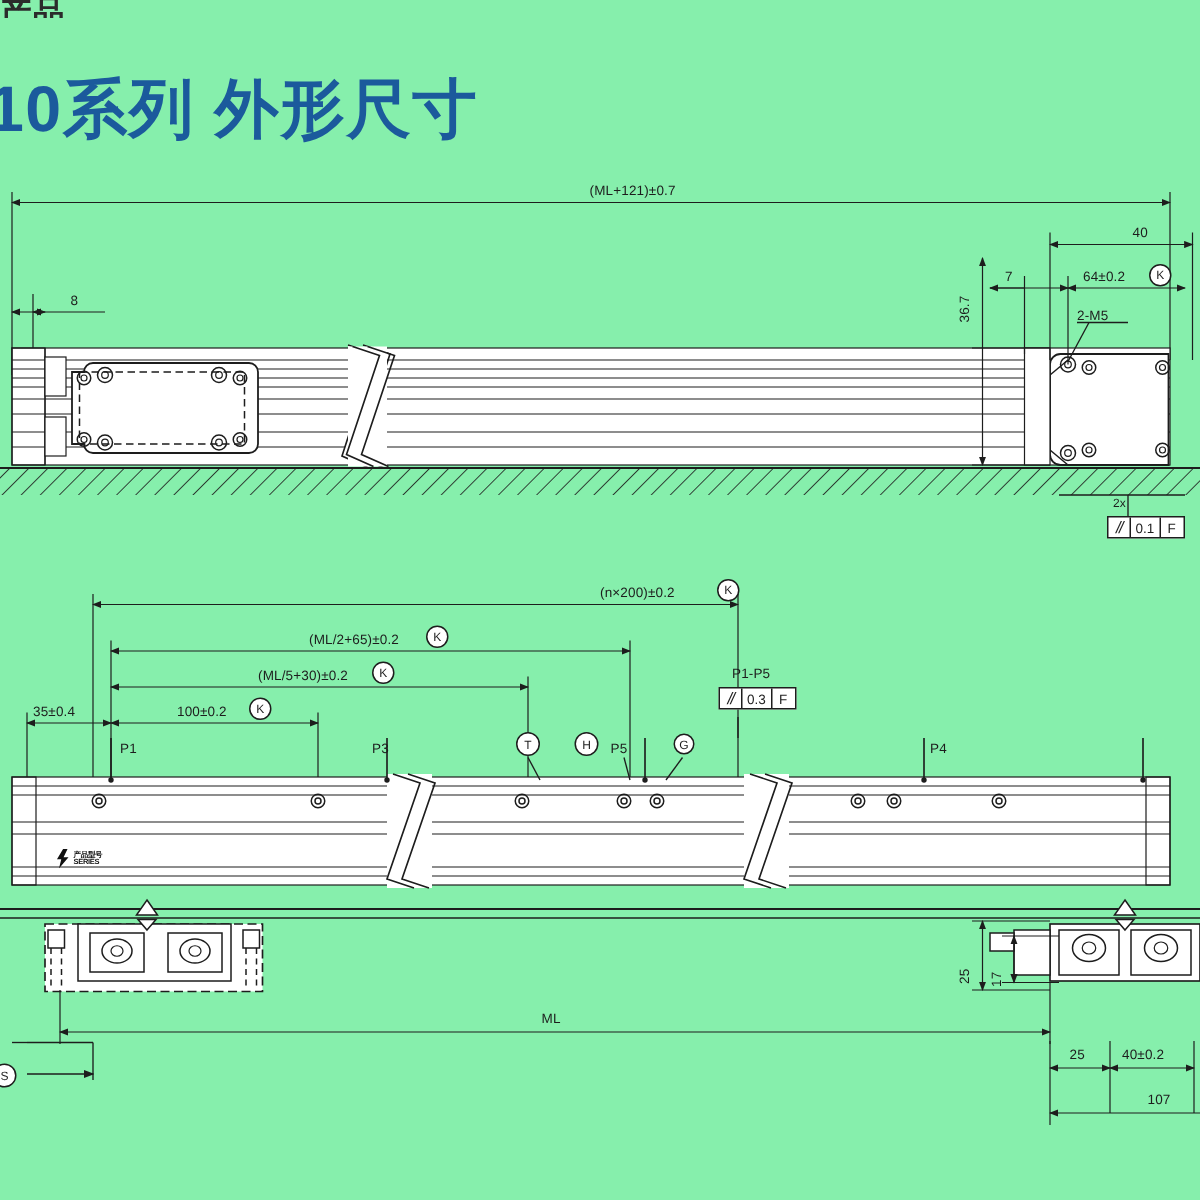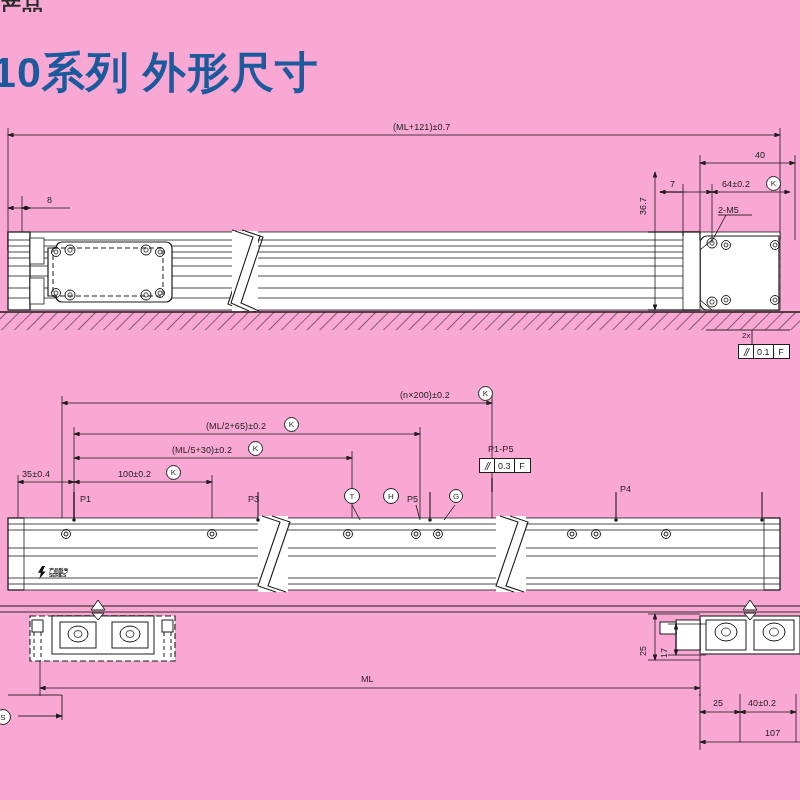--- a/index.html
+++ b/index.html
@@ -3,21 +3,21 @@
 <meta charset="utf-8">
 <style>
   * { box-sizing: border-box; }
   html, body {
     margin: 0; padding: 0;
     width: 800px; height: 800px;
     background: #ffffff;
     font-family: "Liberation Sans", sans-serif;
     overflow: hidden;
   }
-  #root { position: relative; width: 800px; height: 800px; background:#f9a8d4; }
+  #root { position: relative; width: 800px; height: 800px; background:#86efac; }
 
   .cut-top {
     position: absolute; left: 0; top: -6px;
     font-size: 21px; font-weight: bold; color: #2b2b2b;
     letter-spacing: 1px;
     white-space: nowrap;
     overflow: hidden;
     height: 18px;
   }
   .page-title {
@@ -361,21 +361,21 @@
   <div class="circ" style="left:248px; top:441px; width:15px; height:15px;">K</div>
 
   <div class="lbl" style="left:118px; top:469px;">100±0.2</div>
   <div class="circ" style="left:166px; top:465px; width:15px; height:15px;">K</div>
 
   <div class="lbl" style="left:22px; top:469px;text-align:center;">35±0.4</div>
 
   <div class="lbl" style="left:80px; top:494px;">P1</div>
   <div class="lbl" style="left:248px; top:494px;">P3</div>
   <div class="lbl" style="left:407px; top:494px;">P5</div>
-  <div class="lbl" style="left:620px; top:484px;">P4</div>
+  <div class="lbl" style="left:620px; top:494px;">P4</div>
   <div class="lbl" style="left:766px; top:494px;margin-left:46px;">P2</div>
 
   <div class="circ" style="left:344px; top:488px; width:16px; height:16px;">T</div>
   <div class="circ" style="left:383px; top:488px; width:16px; height:16px;">H</div>
   <div class="circ" style="left:449px; top:489px; width:14px; height:14px;">G</div>
 
   <div class="lbl" style="left:488px; top:444px;">P1-P5</div>
   <div class="fcf" style="left:479px; top:458px;">
     <div class="par">//</div>
     <div>0.3</div>

